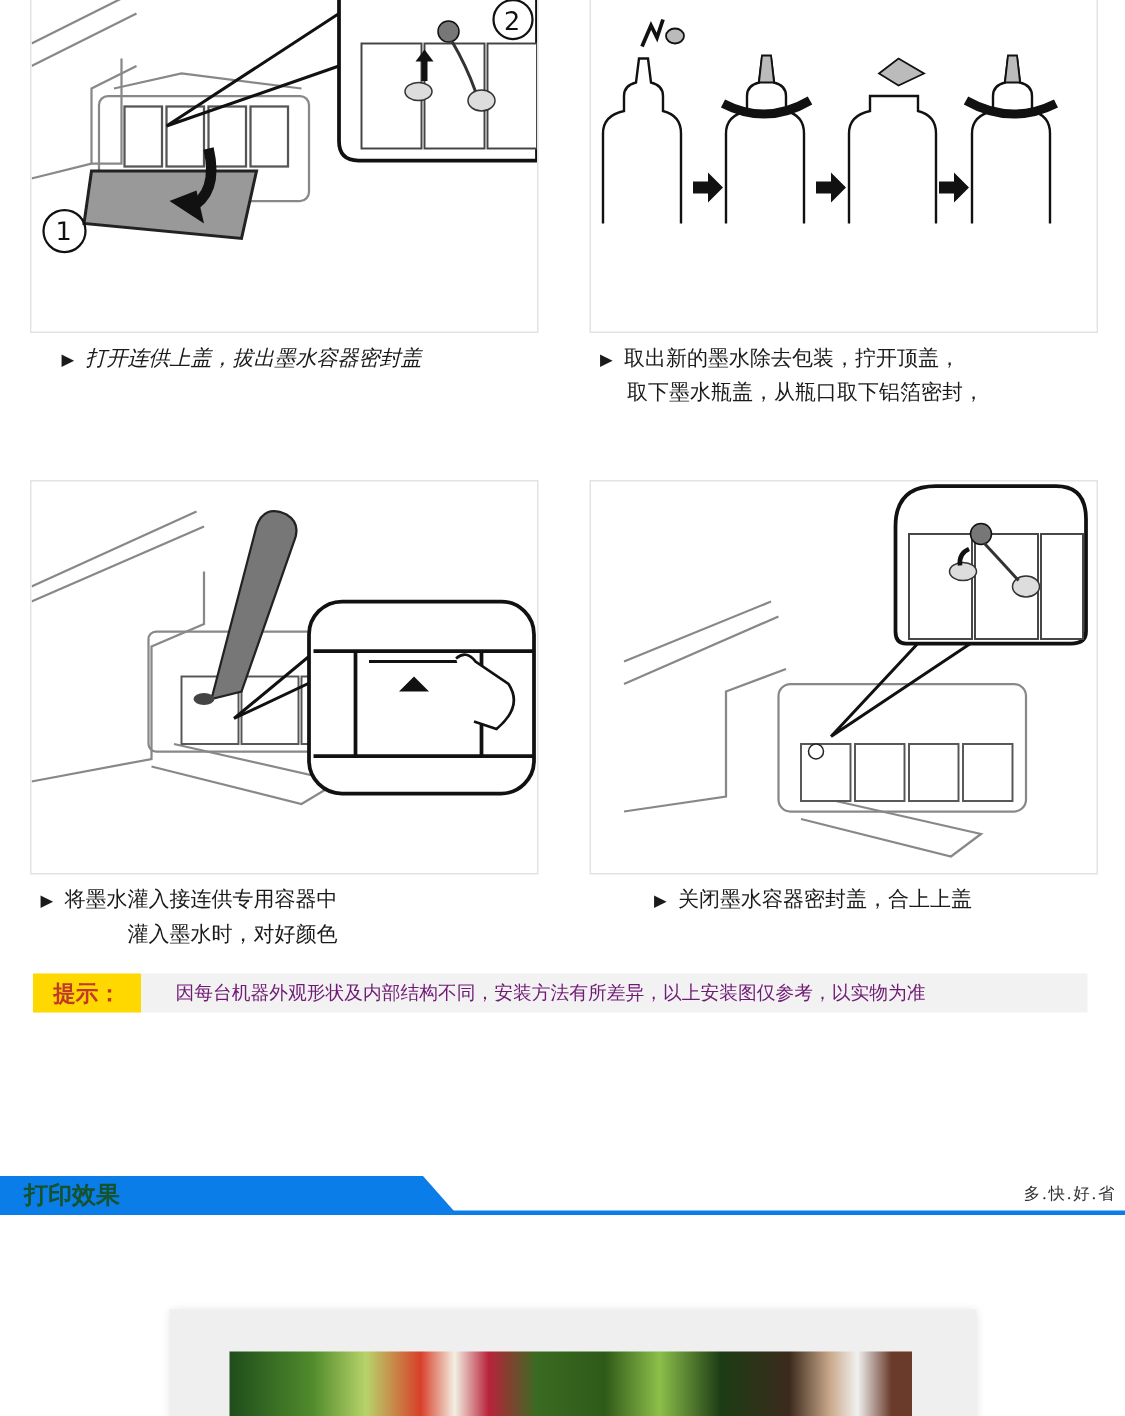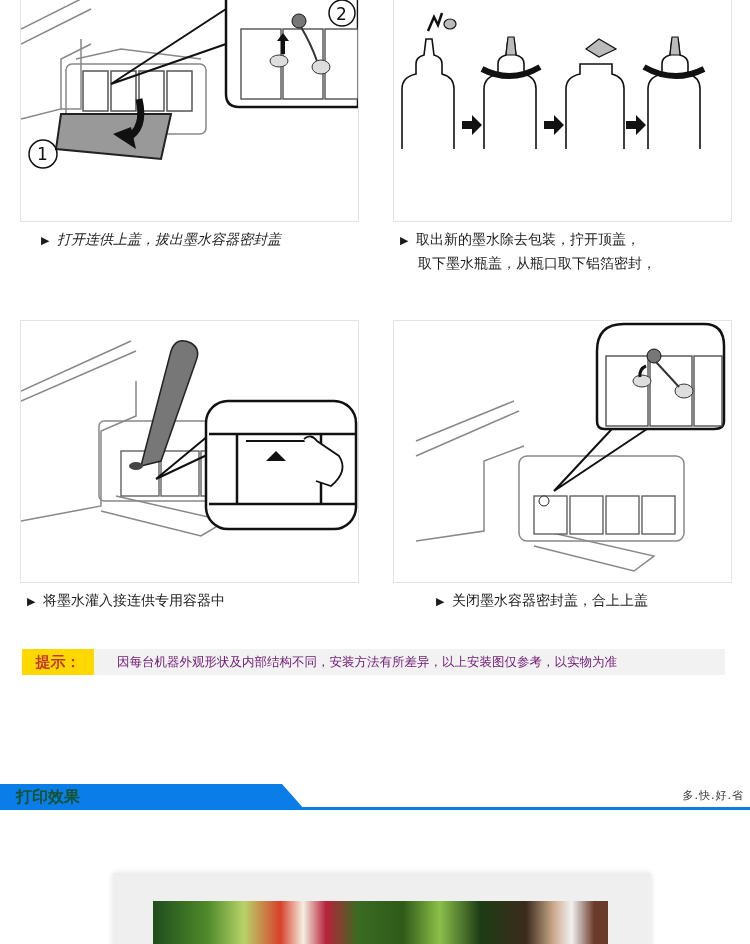--- a/index.html
+++ b/index.html
@@ -181,20 +181,21 @@
     <ellipse cx="248" cy="60" rx="9" ry="6" fill="#ddd" stroke="#333"></ellipse>
     <ellipse cx="290" cy="70" rx="9" ry="7" fill="#ddd" stroke="#333"></ellipse>
     <circle cx="260" cy="35" r="7" fill="#777" stroke="#111"></circle>
     <path d="M262 41 Q275 55 285 66" stroke="#333" stroke-width="2" fill="none"></path>
     <path d="M252 45 Q245 48 246 56" stroke="#111" stroke-width="3" fill="none"></path>
   </svg>
 </div>
 
 <div class="caption" style="left:27px; top:589px;">
   <span class="arrow">▶</span><span>将墨水灌入接连供专用容器中</span>
+  <span class="indent">灌入墨水时，对好颜色</span>
 </div>
 <div class="caption" style="left:400px; top:589px;margin-left:36px;">
   <span class="arrow">▶</span><span>关闭墨水容器密封盖，合上上盖</span>
 </div>
 
 <div class="tip">
   <div class="tip-label">提示：</div>
   <div class="tip-text">因每台机器外观形状及内部结构不同，安装方法有所差异，以上安装图仅参考，以实物为准</div>
 </div>
 

